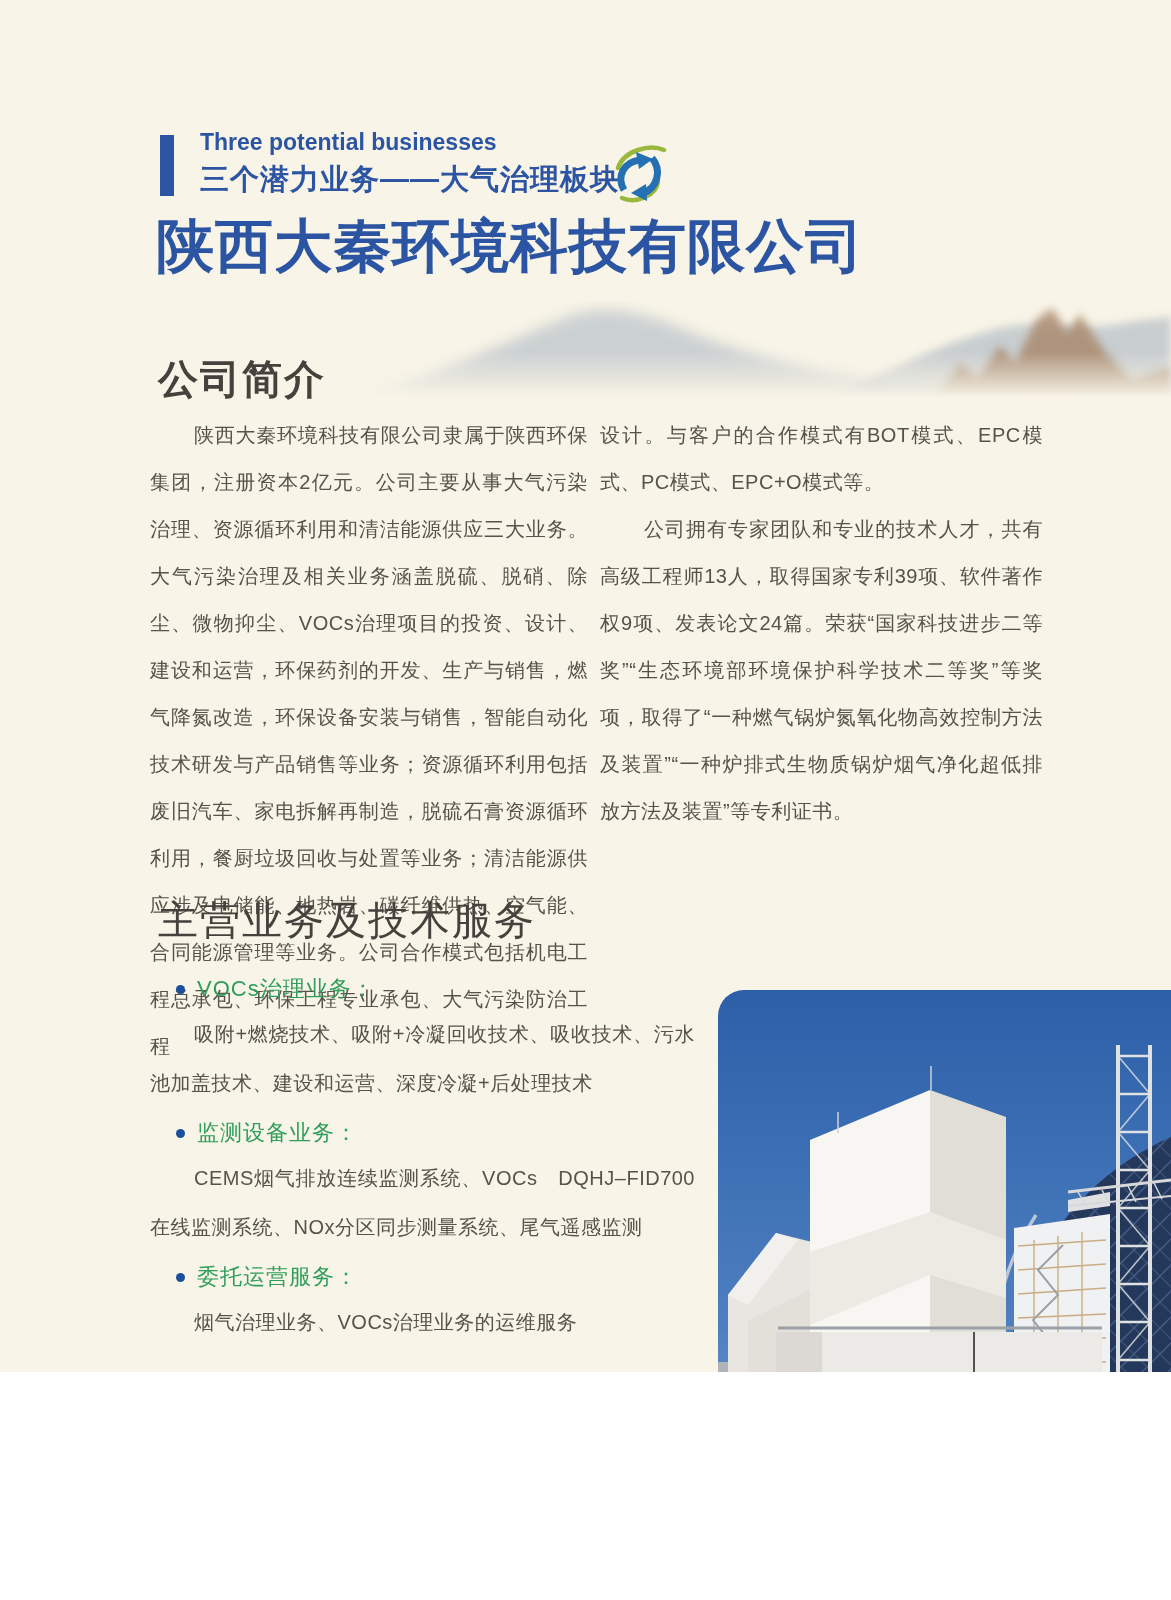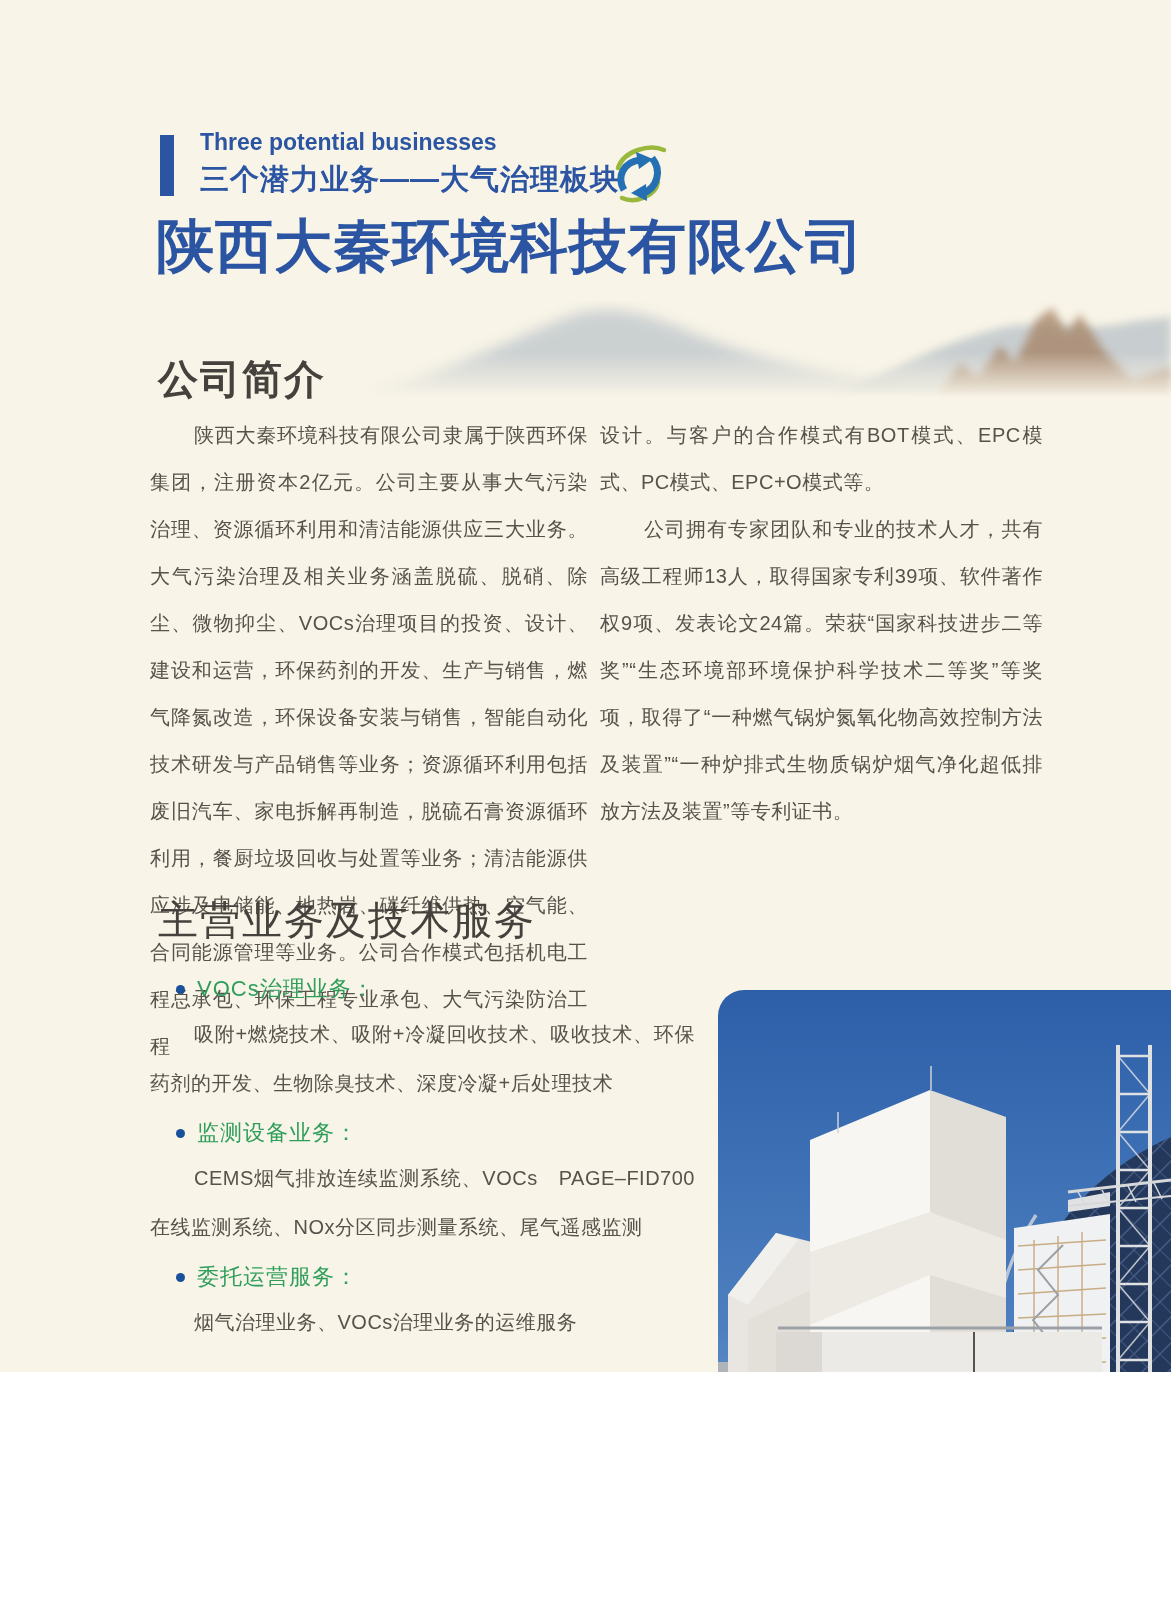--- a/index.html
+++ b/index.html
@@ -96,29 +96,29 @@
 
   <h2 class="services-heading">主营业务及技术服务</h2>
   <div class="services">
 
 
     <div class="svc-item">
       <div class="svc-label-row">
         <span class="bullet"></span>
         <span class="svc-label">VOCs治理业务：</span>
       </div>
-      <p class="svc-detail">吸附+燃烧技术、吸附+冷凝回收技术、吸收技术、环保药剂的开发、生物除臭技术、深度冷凝+后处理技术</p>
+      <p class="svc-detail">吸附+燃烧技术、吸附+冷凝回收技术、吸收技术、污水池加盖技术、建设和运营、深度冷凝+后处理技术</p>
     </div>
 
     <div class="svc-item">
       <div class="svc-label-row">
         <span class="bullet"></span>
         <span class="svc-label">监测设备业务：</span>
       </div>
-      <p class="svc-detail">CEMS烟气排放连续监测系统、VOCs　PAGE–FID700在线监测系统、NOx分区同步测量系统、尾气遥感监测</p>
+      <p class="svc-detail">CEMS烟气排放连续监测系统、VOCs　DQHJ–FID700在线监测系统、NOx分区同步测量系统、尾气遥感监测</p>
     </div>
 
     <div class="svc-item">
       <div class="svc-label-row">
         <span class="bullet"></span>
         <span class="svc-label">委托运营服务：</span>
       </div>
       <p class="svc-detail">烟气治理业务、VOCs治理业务的运维服务</p>
     </div>
 

